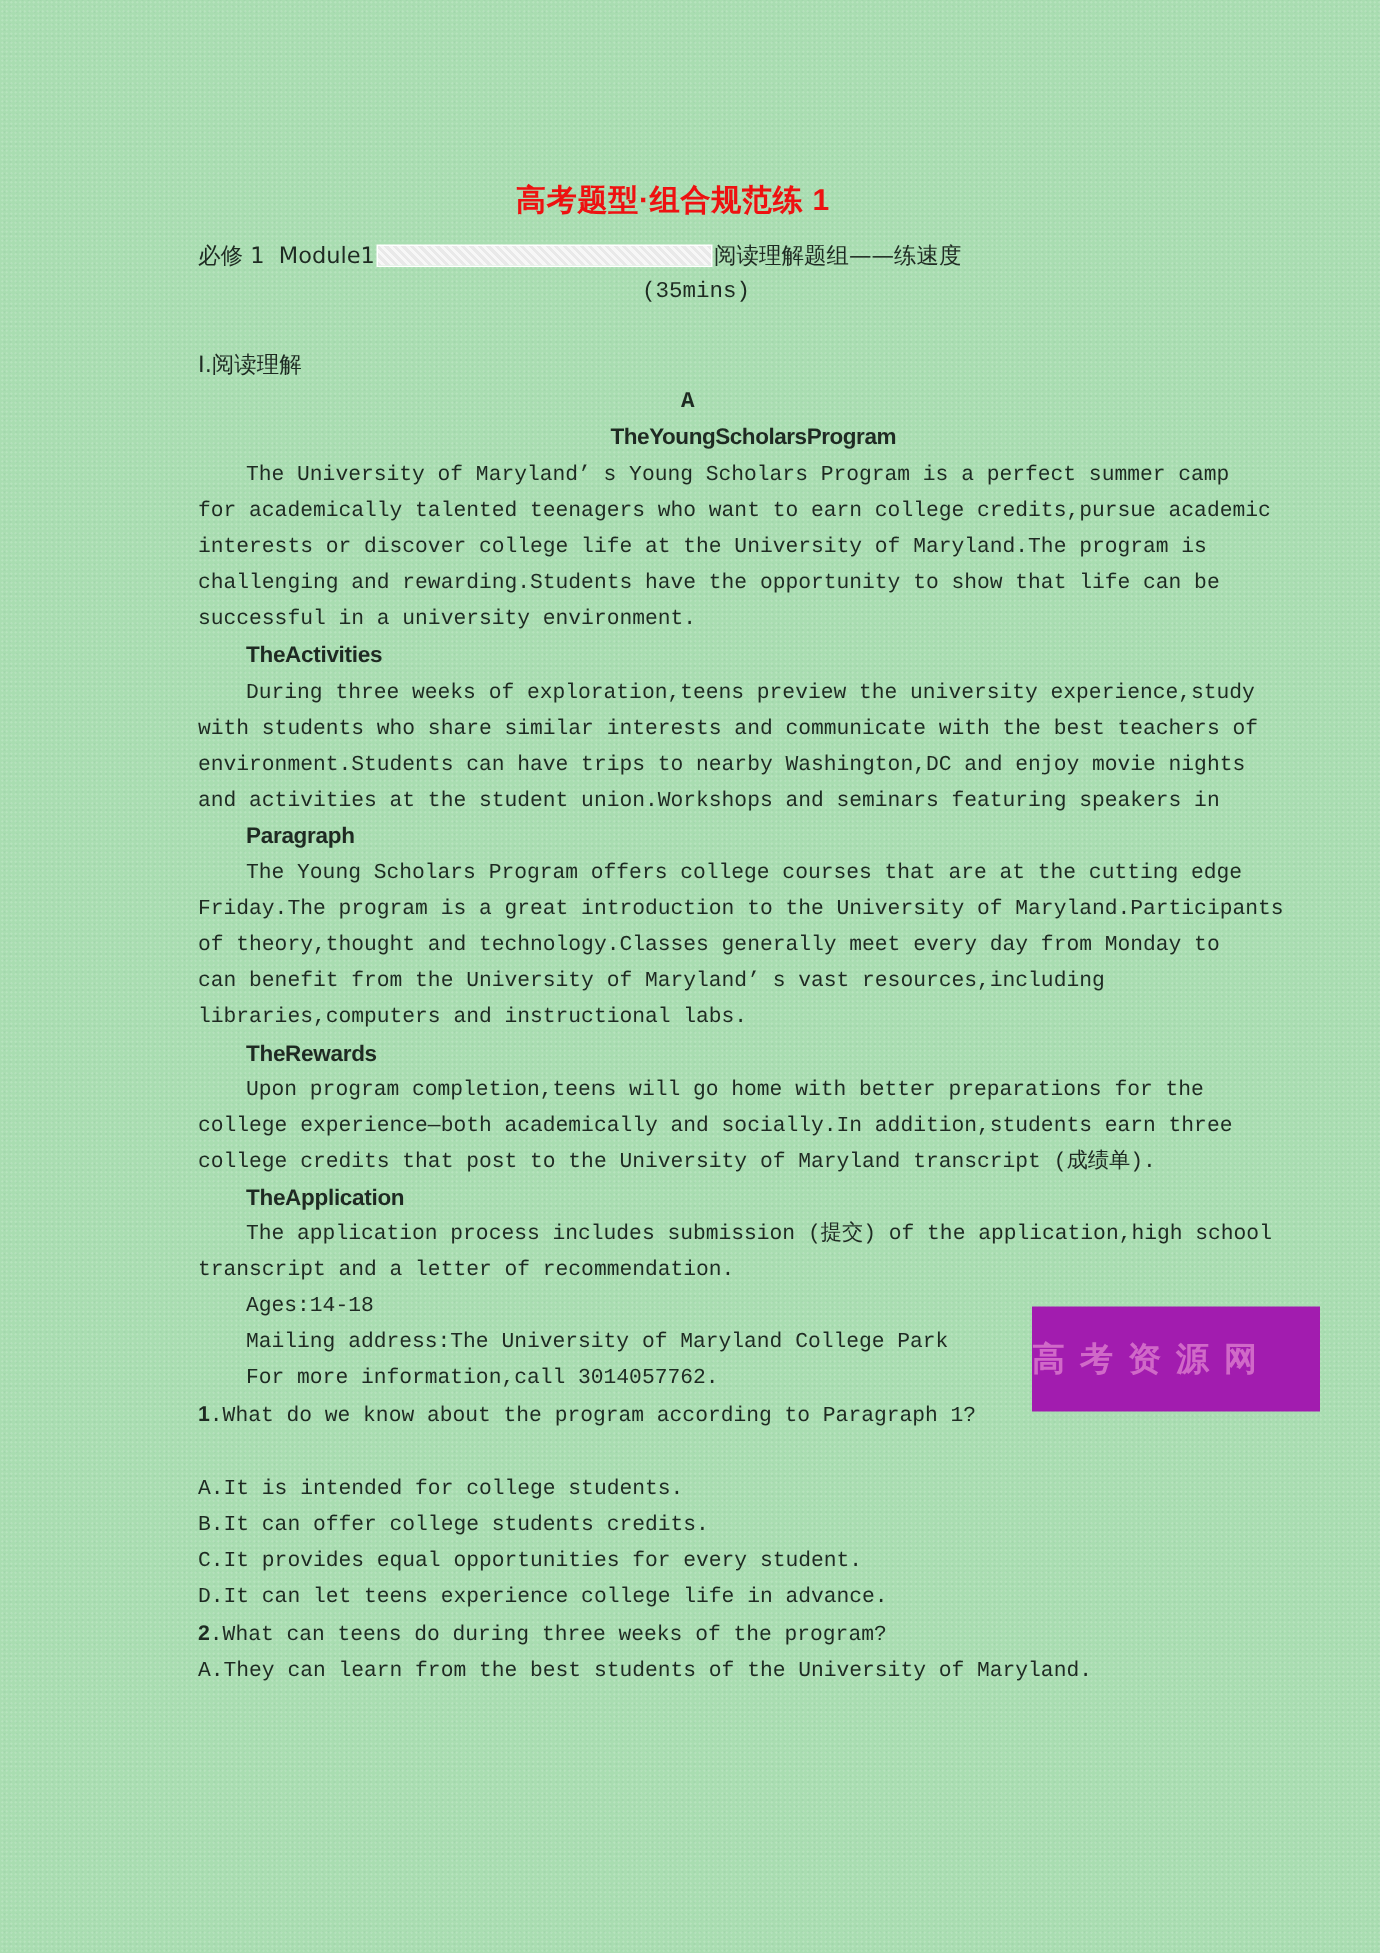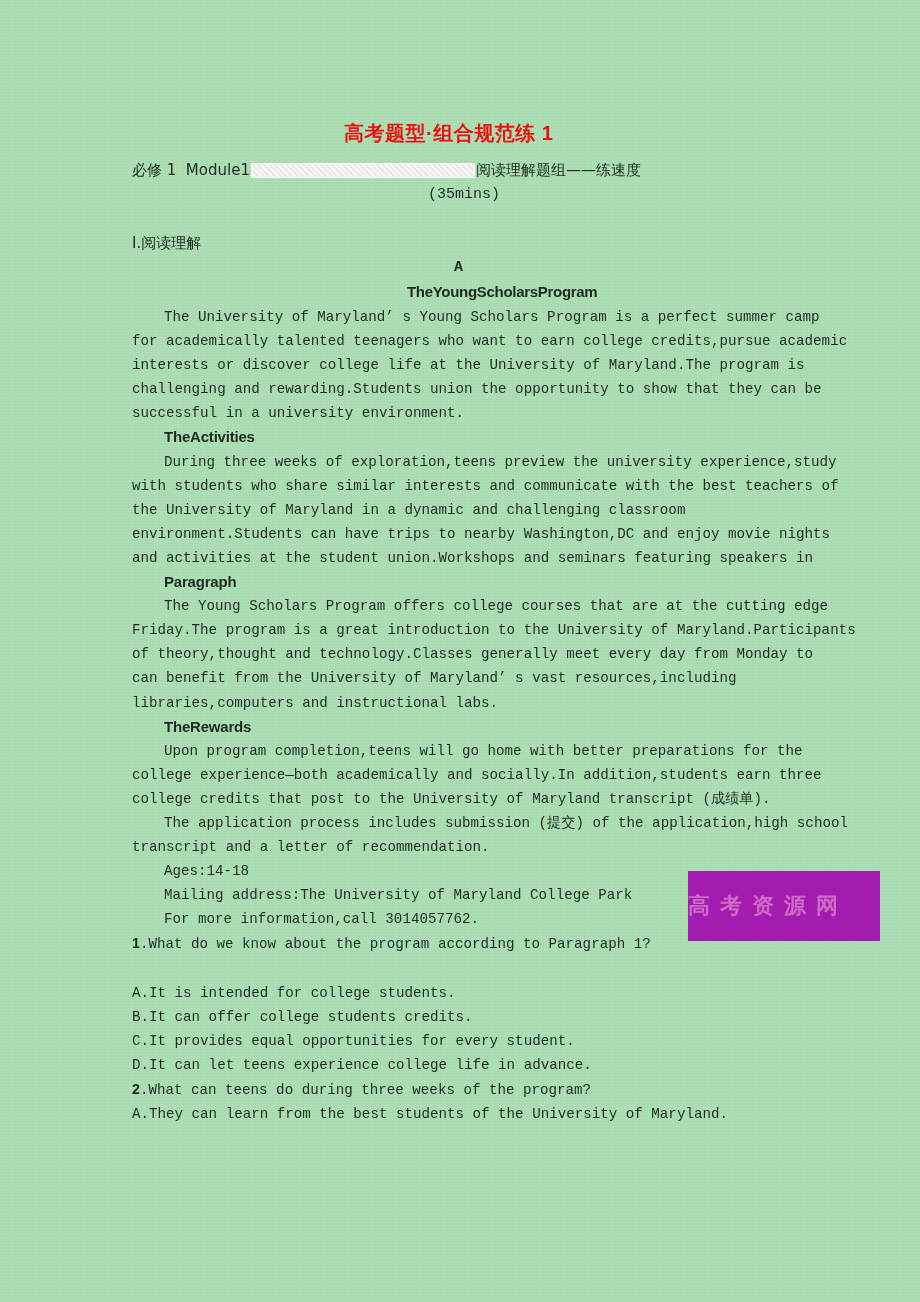--- a/index.html
+++ b/index.html
@@ -165,49 +165,49 @@
 
   <div class="passage-letter">A</div>
   <div class="passage-title">TheYoungScholarsProgram</div>
 
   <div class="body-text">
 
     <div class="para-noindent">
       <span class="ln" style="padding-left:32px">The University of Maryland’ s Young Scholars Program is a perfect summer camp</span>
       <span class="ln">for academically talented teenagers who want to earn college credits,pursue academic</span>
       <span class="ln">interests or discover college life at the University of Maryland.The program is</span>
-      <span class="ln">challenging and rewarding.Students union the opportunity to show that they can be</span>
+      <span class="ln">challenging and rewarding.Students have the opportunity to show that life can be</span>
       <span class="ln">successful in a university environment.</span>
     </div>
 
     <p class="heading">TheActivities</p>
     <div class="para-noindent">
       <span class="ln" style="padding-left:32px">During three weeks of exploration,teens preview the university experience,study</span>
       <span class="ln">with students who share similar interests and communicate with the best teachers of</span>
-      <span class="ln">the University of Maryland in a dynamic and challenging classroom</span>
       <span class="ln">environment.Students can have trips to nearby Washington,DC and enjoy movie nights</span>
       <span class="ln">and activities at the student union.Workshops and seminars featuring speakers in</span>
     </div>
 
     <p class="heading">Paragraph</p>
     <div class="para-noindent">
       <span class="ln" style="padding-left:32px">The Young Scholars Program offers college courses that are at the cutting edge</span>
       <span class="ln">Friday.The program is a great introduction to the University of Maryland.Participants</span>
       <span class="ln">of theory,thought and technology.Classes generally meet every day from Monday to</span>
       <span class="ln">can benefit from the University of Maryland’ s vast resources,including</span>
       <span class="ln">libraries,computers and instructional labs.</span>
     </div>
 
     <p class="heading">TheRewards</p>
     <div class="para-noindent">
       <span class="ln" style="padding-left:32px">Upon program completion,teens will go home with better preparations for the</span>
       <span class="ln">college experience—both academically and socially.In addition,students earn three</span>
       <span class="ln">college credits that post to the University of Maryland transcript (成绩单).</span>
     </div>
 
+    <p class="heading">TheApplication</p>
     <div class="para-noindent">
       <span class="ln" style="padding-left:32px">The application process includes submission (提交) of the application,high school</span>
       <span class="ln">transcript and a letter of recommendation.</span>
     </div>
 
     <p class="info-line">Ages:14-18</p>
     <p class="info-line">Mailing address:The University of Maryland College Park</p>
     <p class="info-line">For more information,call 3014057762.</p>
 
     <p class="question">

